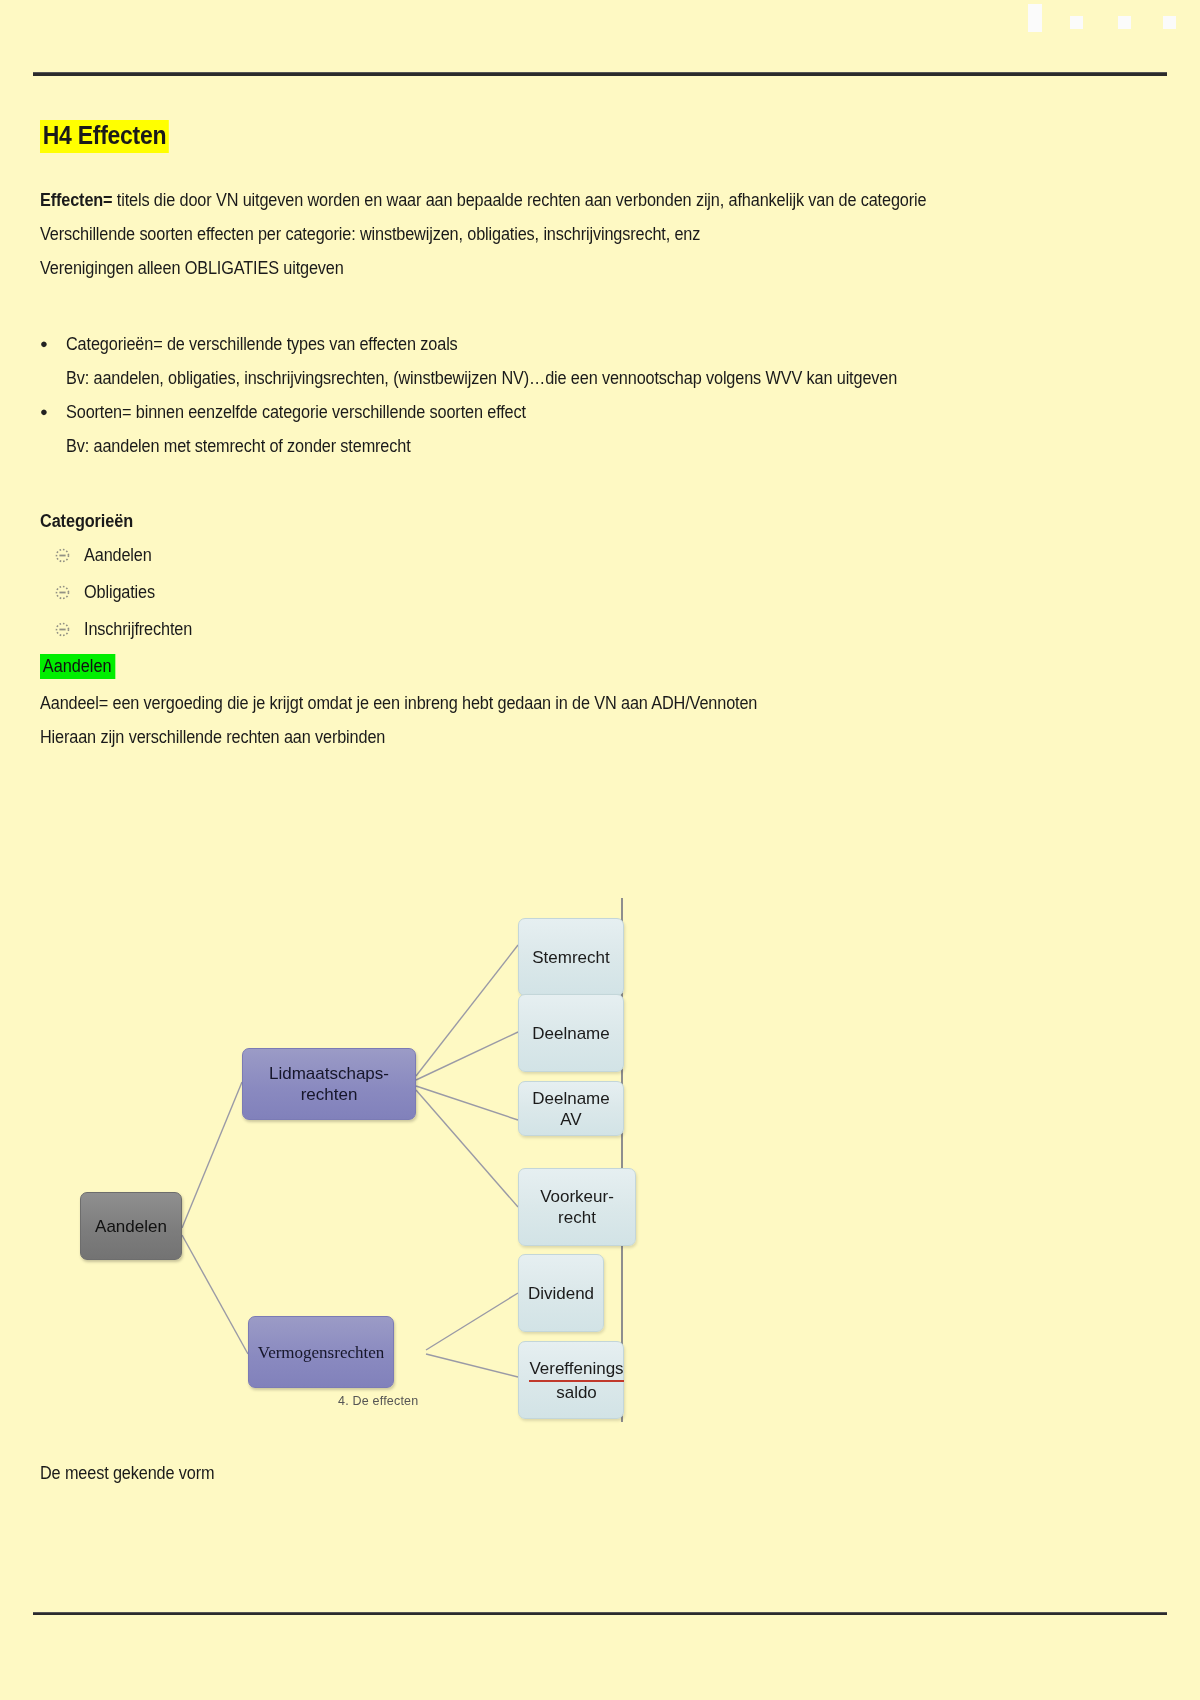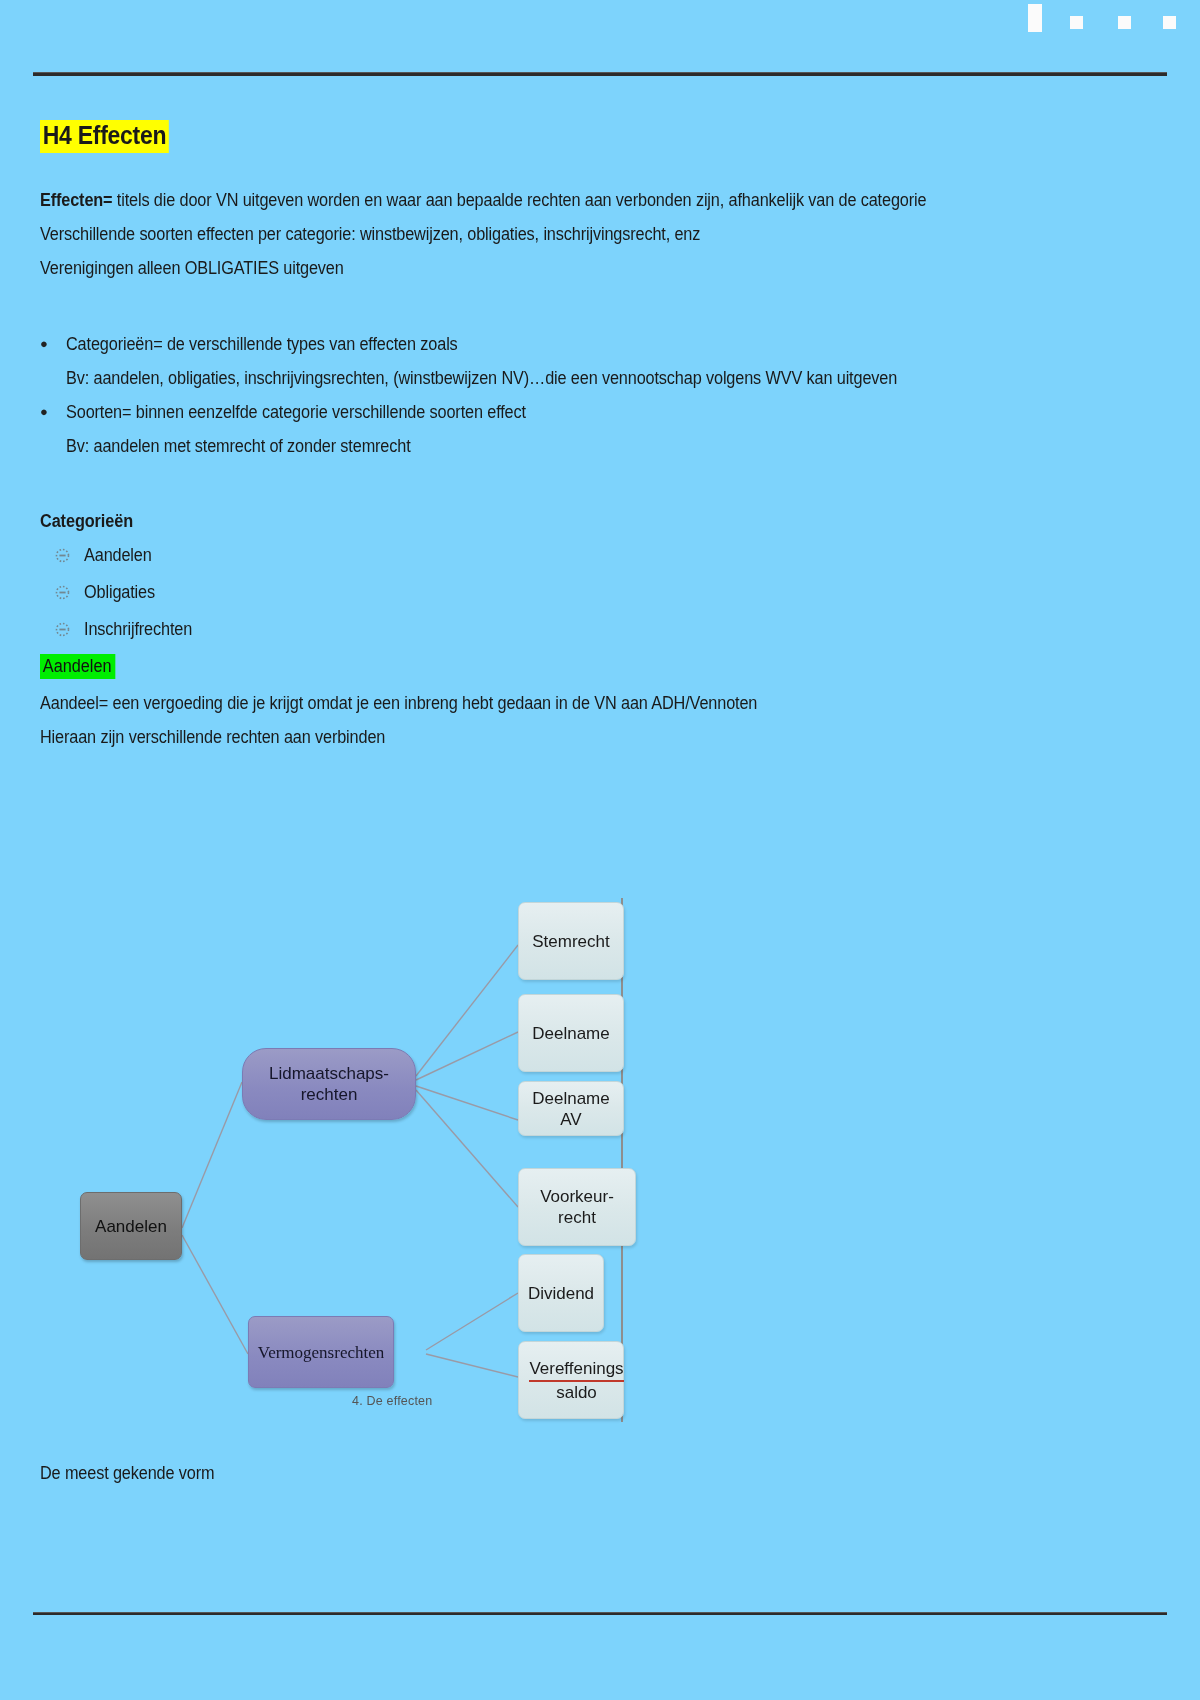--- a/index.html
+++ b/index.html
@@ -12,21 +12,21 @@
     height: 1700px;
     position: relative;
     font-family: "Liberation Sans", sans-serif;
     color: #1a1a1a;
     overflow: hidden;
   }
 
   .page {
     position: absolute;
     inset: 0;
-    background: #7dd3fc;
+    background: #fef9c3;
   }
 
   
   .rule {
     position: absolute;
     left: 33px;
     right: 33px;
     height: 3px;
     background: #2b2b2b;
     border-top: 1px solid #555;
@@ -307,40 +307,40 @@
 
         <path d="M378 460 L470 403"></path>
         <path d="M378 464 L470 487"></path>
       </g>
 
       <line x1="574" y1="8" x2="574" y2="532" stroke="#8e8e8e" stroke-width="2"></line>
     </svg>
 
     <div class="node node-root" style="left:32px; top:302px; width:102px; height:68px;">Aandelen</div>
 
-    <div class="node node-mid" style="left:194px; top:158px; width:174px; height:72px;border-radius:24px;">Lidmaatschaps-
+    <div class="node node-mid" style="left:194px; top:158px; width:174px; height:72px;">Lidmaatschaps-
 rechten</div>
 
     <div class="node node-mid" style="left:200px; top:426px; width:146px; height:72px;font-family:Liberation Serif, serif;">Vermogensrechten</div>
 
-    <div class="node node-leaf" style="left:470px; top:12px; width:106px; height:78px;">Stemrecht</div>
+    <div class="node node-leaf" style="left:470px; top:28px; width:106px; height:78px;">Stemrecht</div>
 
     <div class="node node-leaf" style="left:470px; top:104px; width:106px; height:78px;">Deelname</div>
 
     <div class="node node-leaf" style="left:470px; top:191px; width:106px; height:55px;">Deelname
 AV</div>
 
     <div class="node node-leaf" style="left:470px; top:278px; width:118px; height:78px;">Voorkeur-
 recht</div>
 
     <div class="node node-leaf" style="left:470px; top:364px; width:86px; height:78px;">Dividend</div>
 
     <div class="node node-leaf" style="left:470px; top:451px; width:106px; height:78px; flex-direction:column;padding-left:11px;">
       <span class="spell">Vereffenings</span>
       <span>saldo</span>
     </div>
 
-    <div class="diagram-caption" style="left:290px; top:504px;margin-left:14px;">4. De effecten</div>
+    <div class="diagram-caption" style="left:290px; top:504px;">4. De effecten</div>
   </div>
 
   <div class="closing">De meest gekende vorm</div>
 
 </div>
 
 </body></html>

